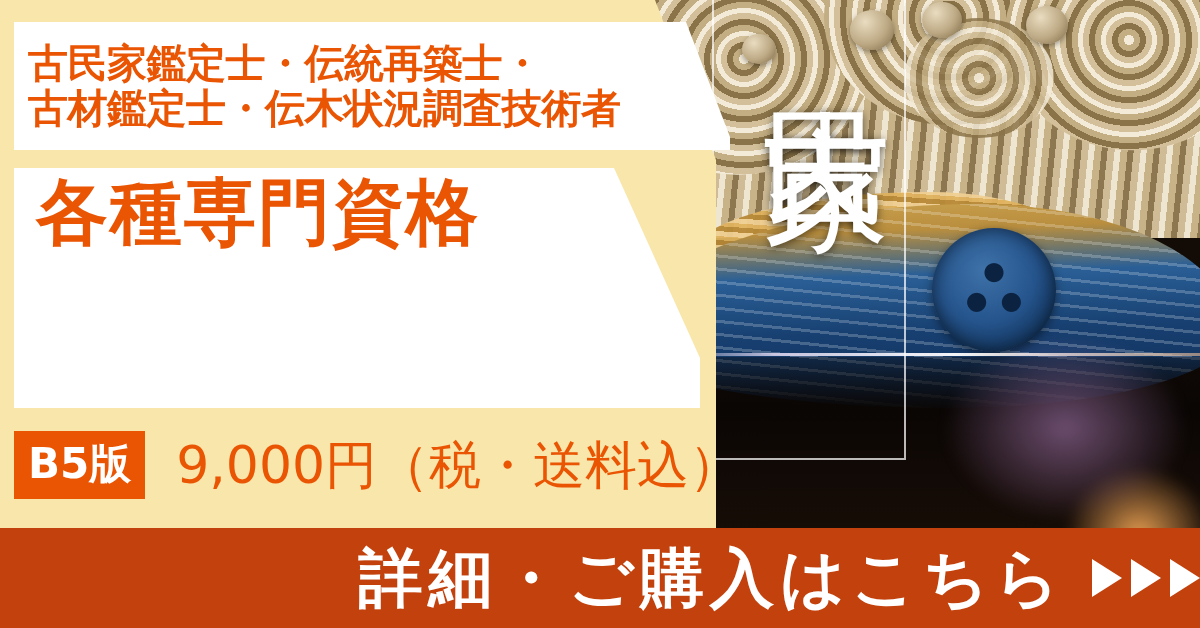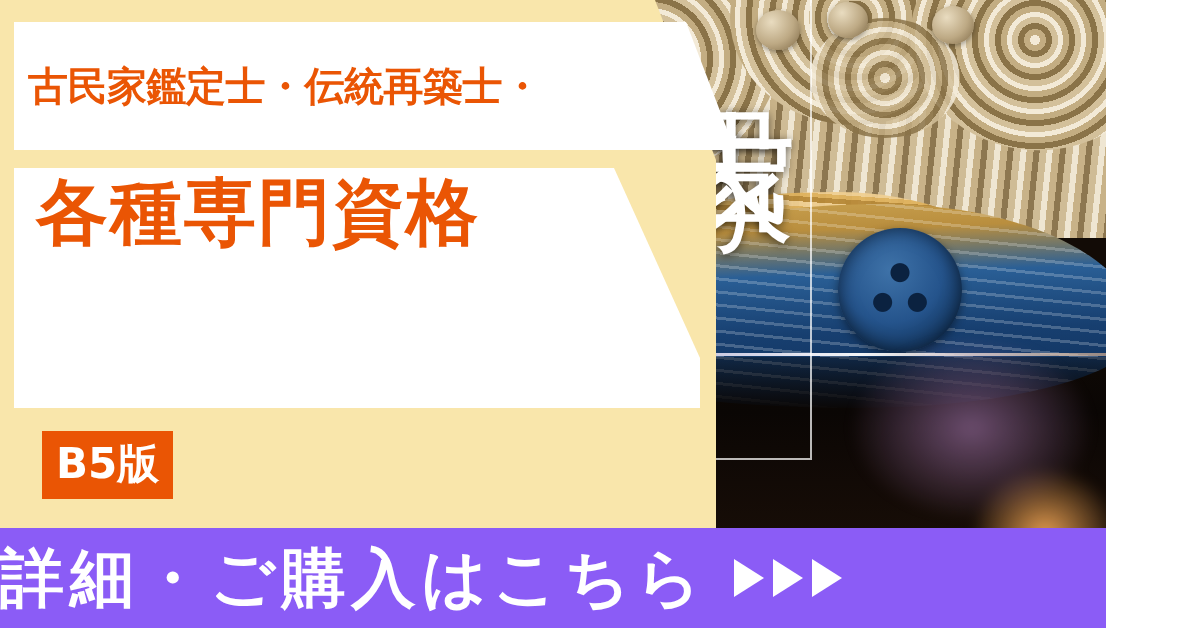--- a/index.html
+++ b/index.html
@@ -2,21 +2,21 @@
 <html lang="ja"><head>
 <meta charset="utf-8">
 <title>banner</title>
 <style>
   html,body{margin:0;padding:0;}
   body{
     width:1200px;height:628px;overflow:hidden;
     font-family:"DejaVu Sans","Liberation Sans",sans-serif;
     background:#fff;
   }
-  .banner{position:relative;width:1106px;height:628px;overflow:hidden;}
+  .banner{position:relative;width:1200px;height:628px;overflow:hidden;}
 
   
   .bg-wash{
     position:absolute;inset:0;
     background:
       radial-gradient(900px 420px at 52% -10%, rgba(244,162,186,.55) 0%, rgba(244,162,186,0) 62%),
       radial-gradient(700px 520px at 12% 46%,  rgba(240,140,60,.80) 0%, rgba(240,140,60,0) 68%),
       radial-gradient(620px 420px at 86% 8%,   rgba(250,215,130,.85) 0%, rgba(250,215,130,0) 70%),
       linear-gradient(108deg,#fbeaa8 0%,#f9d98d 16%,#f3a65a 38%,#f0b070 54%,#f7d58f 74%,#fbe9a6 100%);
   }
@@ -169,35 +169,35 @@
   }
   .head-l2{
     position:absolute;left:160px;top:108px;
     color:#ea5504;font-size:86px;line-height:1;font-weight:700;letter-spacing:2px;
     white-space:nowrap;
   }
 
   
   .price-row{
     position:absolute;left:14px;top:430px;height:70px;
-    display:flex;align-items:center;gap:31px;margin-left:28px;
+    display:flex;align-items:center;gap:31px;
   }
   .badge{
     background:#ea5504;color:#ffffff;
     font-size:42px;font-weight:700;line-height:1;
     padding:12px 14px 14px 14px;white-space:nowrap;letter-spacing:0;
   }
   .price-text{
     color:#ea5504;font-size:52px;font-weight:400;line-height:1;white-space:nowrap;
   }
 
   
   .cta{
     position:absolute;left:0;bottom:0;width:1200px;height:100px;
-    background:#8b5cf6;display:flex;align-items:center;justify-content:flex-start;gap:26px;
+    background:#c2410c;display:flex;align-items:center;justify-content:flex-end;gap:26px;
   }
   .cta-text{
     color:#ffffff;font-size:64px;font-weight:700;line-height:1;
     letter-spacing:6px;white-space:nowrap;
   }
   .cta-arrows{display:flex;align-items:center;gap:9px;}
   .arrow{
     width:0;height:0;border-left:30px solid #ffffff;
     border-top:19px solid transparent;border-bottom:19px solid transparent;
   }
@@ -231,28 +231,30 @@
     </div>
     <div class="cover-frame"></div>
     <div class="cover-title">古民家</div>
     <div class="cover-sub">伝統構法、古民家活用のための調査と再生の</div>
   </div>
 
   <div class="cream-panel"></div>
 
   <div class="card-certs">
     <div class="cert-line">古民家鑑定士・伝統再築士・</div>
+    <div class="cert-line">古材鑑定士・伝木状況調査技術者</div>
   </div>
 
   <div class="card-head">
     <div class="head-l1">各種専門資格</div>
   </div>
 
   <div class="price-row">
     <div class="badge">B5版</div>
+    <div class="price-text">9,000円（税・送料込）</div>
   </div>
 
   <div class="cta">
     <div class="cta-text">詳細・ご購入はこちら</div>
     <div class="cta-arrows">
       <span class="arrow"></span>
       <span class="arrow"></span>
       <span class="arrow"></span>
     </div>
   </div>

